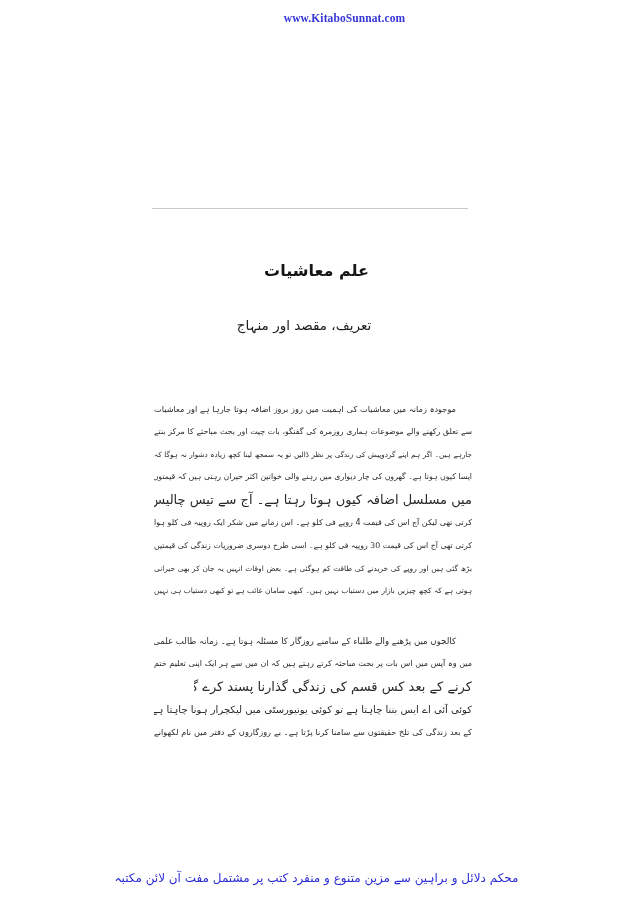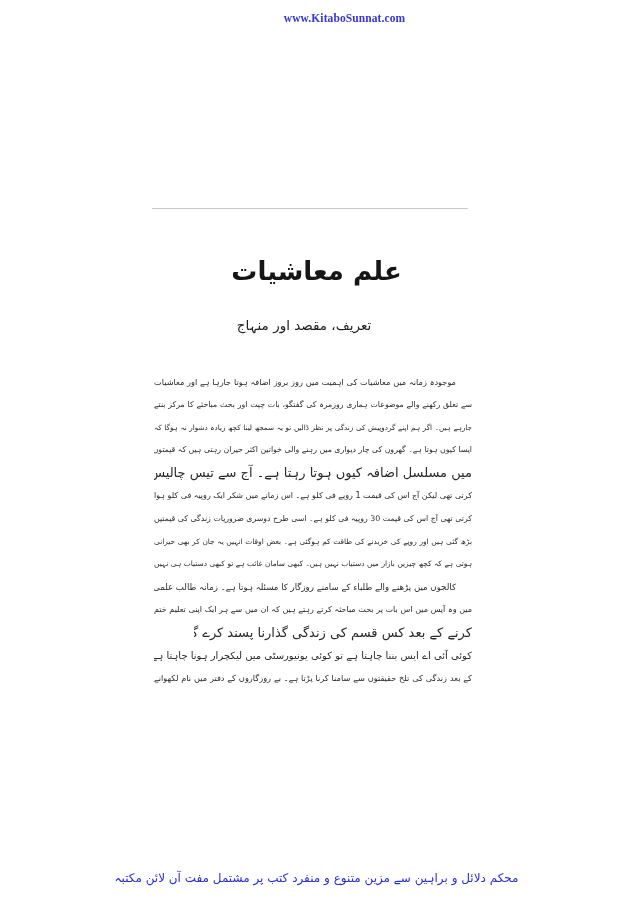--- a/index.html
+++ b/index.html
@@ -38,21 +38,21 @@
     border-top: 1px solid #c8c8c8;
   }
   .title {
     position: absolute;
     top: 254px;
     left: 0;
     width: 633px;
     text-align: center;
     direction: rtl;
     font-family: "DejaVu Sans", sans-serif;
-    font-size: 26px;
+    font-size: 16px;
     font-weight: bold;
     color: #161616;
     line-height: 34px;
   }
   .subtitle {
     position: absolute;
     top: 314px;
     left: 0;
     width: 608px;
     text-align: center;
@@ -83,20 +83,21 @@
     white-space: nowrap;
     overflow: hidden;
     text-align: justify;
     text-align-last: justify;
   }
   .paragraph .line.last {
     text-align-last: right;
   }
   .paragraph .line.indent {
     padding-right: 16px;
+    margin-top: 27px;
   }
   .footer {
     position: absolute;
     top: 868px;
     left: 0;
     width: 633px;
     text-align: center;
     direction: rtl;
     font-family: "DejaVu Sans", sans-serif;
     font-size: 12px;
@@ -116,21 +117,21 @@
 
 <div class="subtitle">تعریف، مقصد اور منہاج</div>
 
 <div class="body-text">
   <p class="paragraph">
     <span class="line indent" style="font-size: 8.2px;">موجودہ زمانہ میں معاشیات کی اہمیت میں روز بروز اضافہ ہوتا جارہا ہے اور معاشیات</span>
     <span class="line" style="font-size: 7.8px;">سے تعلق رکھنے والے موضوعات ہماری روزمرہ کی گفتگو، بات چیت اور بحث مباحثے کا مرکز بنتے</span>
     <span class="line" style="font-size: 7.2px;">جارہے ہیں۔ اگر ہم اپنے گردوپیش کی زندگی پر نظر ڈالیں تو یہ سمجھ لینا کچھ زیادہ دشوار نہ ہوگا کہ</span>
     <span class="line" style="font-size: 7.8px;">ایسا کیوں ہوتا ہے۔ گھروں کی چار دیواری میں رہنے والی خواتین اکثر حیران رہتی ہیں کہ قیمتوں</span>
     <span class="line" style="font-size: 13px;">میں مسلسل اضافہ کیوں ہوتا رہتا ہے۔ آج سے تیس چالیس سال قبل آلو کی قیمت 50 پیسے فی کلو ہوا</span>
-    <span class="line" style="font-size: 8px;">کرتی تھی لیکن آج اس کی قیمت 1 روپے فی کلو ہے۔ اس زمانے میں شکر ایک روپیہ فی کلو ہوا</span>
+    <span class="line" style="font-size: 8px;">کرتی تھی لیکن آج اس کی قیمت 4 روپے فی کلو ہے۔ اس زمانے میں شکر ایک روپیہ فی کلو ہوا</span>
     <span class="line" style="font-size: 7.8px;">کرتی تھی آج اس کی قیمت 30 روپیہ فی کلو ہے۔ اسی طرح دوسری ضروریات زندگی کی قیمتیں</span>
     <span class="line" style="font-size: 7.4px;">بڑھ گئی ہیں اور روپے کی خریدنے کی طاقت کم ہوگئی ہے۔ بعض اوقات انہیں یہ جان کر بھی حیرانی</span>
     <span class="line" style="font-size: 7.4px;">ہوتی ہے کہ کچھ چیزیں بازار میں دستیاب نہیں ہیں۔ کبھی سامان غائب ہے تو کبھی دستیاب ہی نہیں</span>
   </p>
   <p class="paragraph">
     <span class="line indent" style="font-size: 8.6px;">کالجوں میں پڑھنے والے طلباء کے سامنے روزگار کا مسئلہ ہوتا ہے۔ زمانہ طالب علمی</span>
     <span class="line" style="font-size: 8px;">میں وہ آپس میں اس بات پر بحث مباحثہ کرتے رہتے ہیں کہ ان میں سے ہر ایک اپنی تعلیم ختم</span>
     <span class="line" style="font-size: 13px; margin-left: 40px;">کرنے کے بعد کس قسم کی زندگی گذارنا پسند کرے گا۔ کوئی ڈاکٹر بننا چاہتا ہے تو کوئی قانون داں،</span>
     <span class="line" style="font-size: 10px;">کوئی آئی اے ایس بننا چاہتا ہے تو کوئی یونیورسٹی میں لیکچرار ہونا چاہتا ہے۔ لیکن کالج سے نکلنے</span>
     <span class="line" style="font-size: 8.2px;">کے بعد زندگی کی تلخ حقیقتوں سے سامنا کرنا پڑتا ہے۔ بے روزگاروں کے دفتر میں نام لکھوانے</span>

